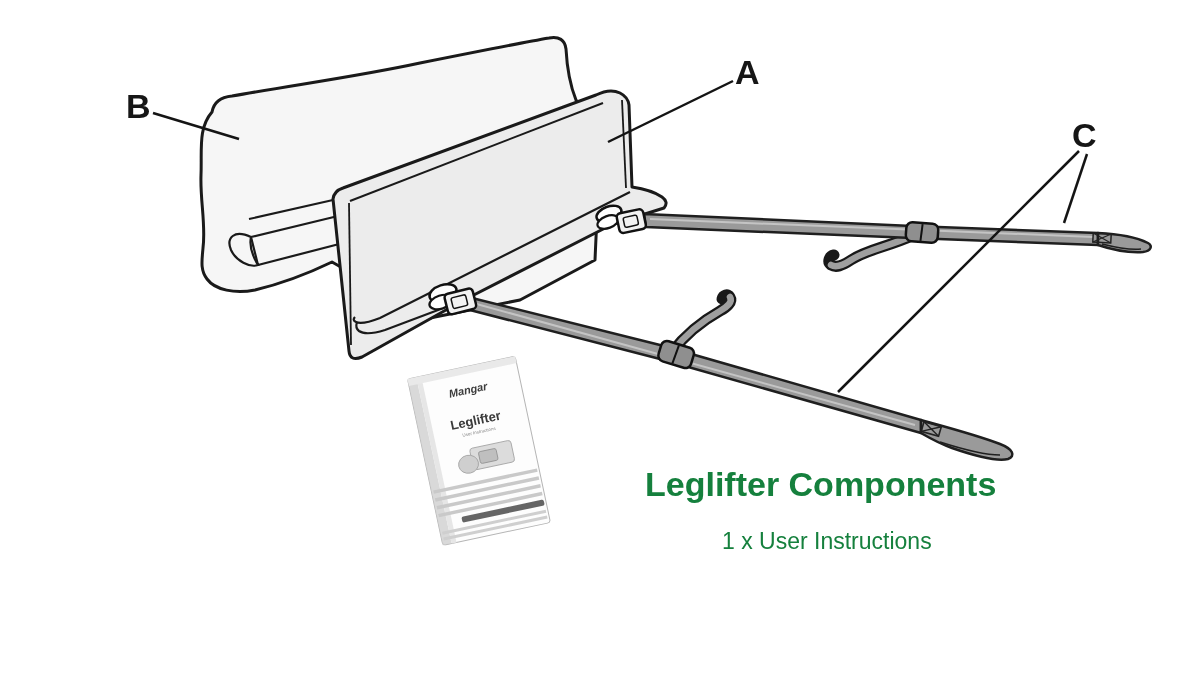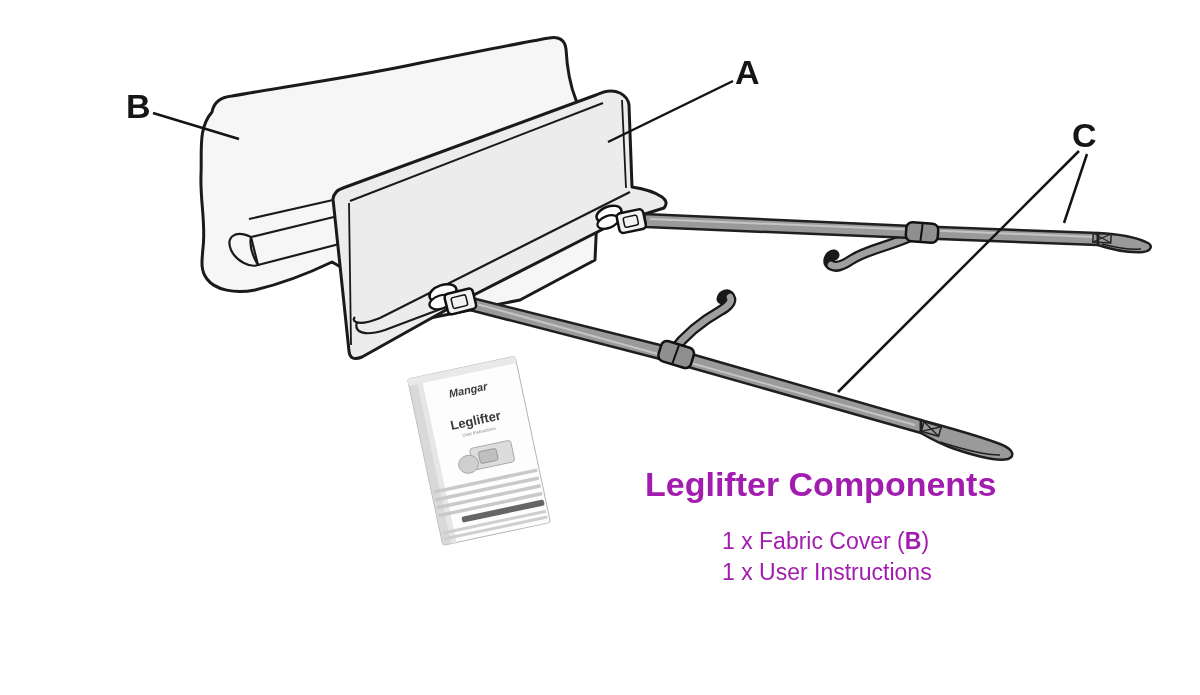--- a/index.html
+++ b/index.html
@@ -3,21 +3,21 @@
 <meta charset="utf-8">
 <style>
   html,body{margin:0;padding:0;background:#ffffff;}
   .stage{position:relative;width:1200px;height:695px;background:#fff;overflow:hidden;
          font-family:"Liberation Sans", sans-serif;}
   .stage svg{position:absolute;left:0;top:0;}
   .part-label{font-family:"Liberation Sans", sans-serif;font-weight:bold;font-size:34px;fill:#161616;}
   .booklet-brand{font-family:"Liberation Sans", sans-serif;font-weight:bold;font-style:italic;font-size:11px;fill:#3c3c3c;}
   .booklet-title{font-family:"Liberation Sans", sans-serif;font-weight:bold;font-size:13px;fill:#3a3a3a;}
   .booklet-sub{font-family:"Liberation Sans", sans-serif;font-size:4.5px;fill:#8a8a8a;}
-  .components{position:absolute;left:645px;top:464px;color:#a21caf;}
+  .components{position:absolute;left:645px;top:464px;color:#15803d;}
   .components .heading{font-size:34px;font-weight:bold;letter-spacing:0;line-height:40px;white-space:nowrap;}
   .components .list{margin-top:22px;margin-left:77px;font-size:23px;line-height:30.6px;}
   .components .list .row{white-space:nowrap;}
   .components .list b{font-weight:bold;}
 </style>
 </head>
 <body>
 
 <div class="stage">
 
@@ -150,18 +150,17 @@
     </g>
 
     <text x="126" y="118" class="part-label">B</text>
     <text x="735" y="84" class="part-label">A</text>
     <text x="1072" y="147" class="part-label">C</text>
   </svg>
 
   <div class="components">
     <div class="heading">Leglifter Components</div>
     <div class="list">
-      <div class="row"><span>1 x Fabric Cover (</span><b>B</b><span>)</span></div>
       <div class="row"><span>1 x User Instructions</span><b></b><span></span></div>
     </div>
   </div>
 
 </div>
 
 </body></html>

